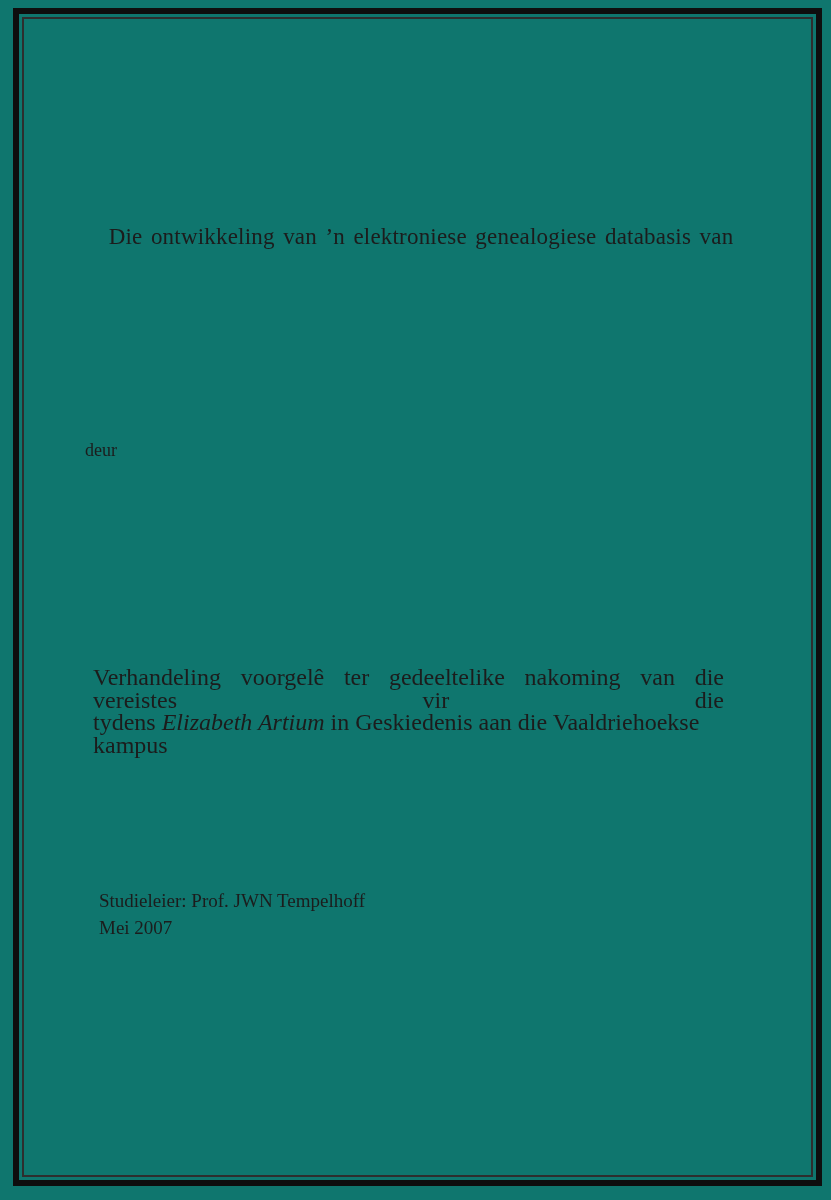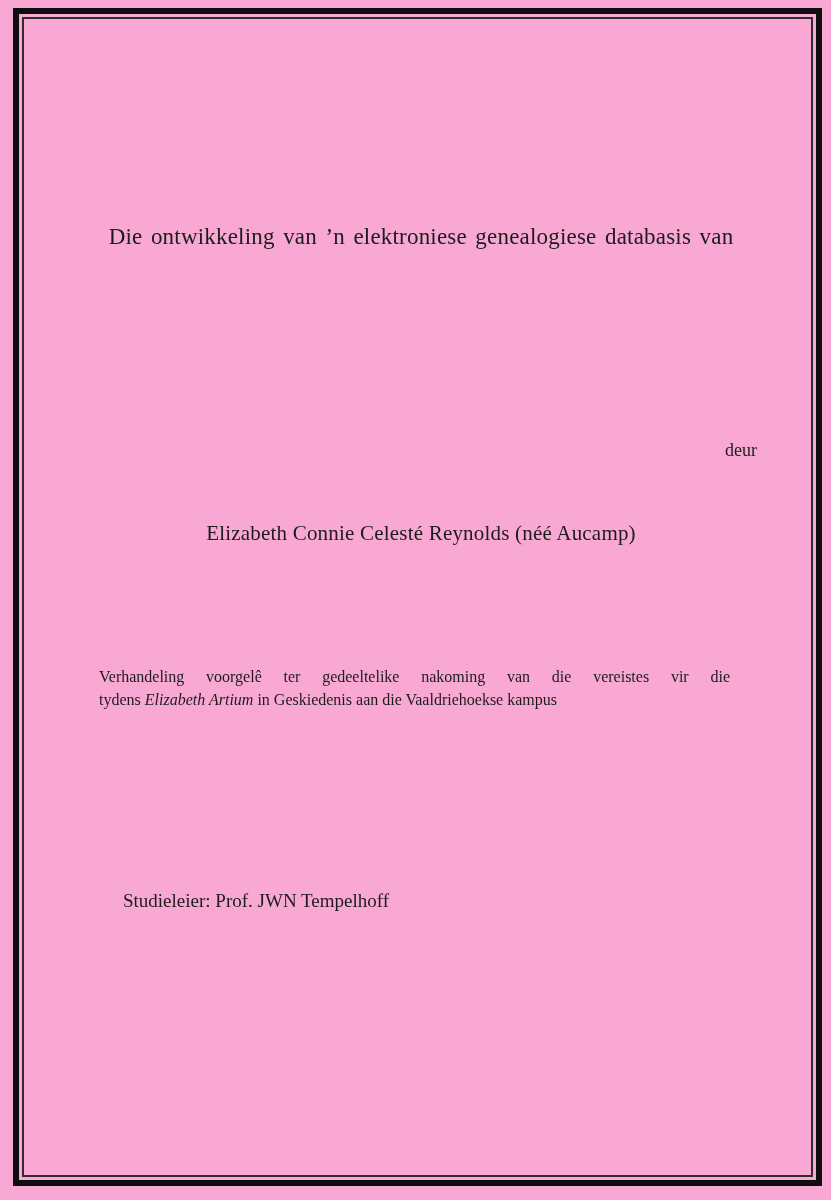--- a/index.html
+++ b/index.html
@@ -4,21 +4,21 @@
 <style>
   html, body {
     margin: 0;
     padding: 0;
     background: #ffffff;
   }
   .sheet {
     position: relative;
     width: 831px;
     height: 1200px;
-    background: #f9a8d4;
+    background: #0f766e;
     color: #1c1c1c;
     font-family: "Liberation Serif", serif;
     overflow: hidden;
   }
   .frame-outer {
     position: absolute;
     left: 13px; top: 8px; right: 9px; bottom: 14px;
     border: 6px solid #0e0e0e;
     pointer-events: none;
   }
@@ -33,46 +33,45 @@
     left: 85px; top: 217px; width: 672px;
     text-align: center;
     font-size: 23px;
     line-height: 40.5px;
     letter-spacing: 0.2px;
     word-spacing: 2.5px;
   }
   .byline {
     position: absolute;
     left: 85px; top: 440px; width: 672px;
-    text-align: right;
+    text-align: left;
     font-size: 18px;
   }
   .author {
     position: absolute;
     left: 85px; top: 521px; width: 672px;
     text-align: center;
     font-size: 21px;
     letter-spacing: 0.2px;
   }
   .statement {
     position: absolute;
-    left: 99px; top: 666px; width: 631px;
-    font-size: 16px;
+    left: 93px; top: 666px; width: 631px;
+    font-size: 24px;
     line-height: 22.6px;
   }
   .statement .st-line1 {
     text-align: justify;
     text-align-last: justify;
   }
   .supervisor-block {
     position: absolute;
     left: 99px; top: 887px;
     font-size: 19px;
     line-height: 27px;
-    margin-left: 24px;
   }
   .logo {
     position: absolute;
     left: 253px; top: 973px;
     width: 345px; height: 82px;
   }
   .logo-mark {
     position: absolute;
     left: 0; top: 3px;
   }
@@ -98,29 +97,29 @@
 
   <div class="frame-outer"></div>
   <div class="frame-inner"></div>
 
   <div class="title-block">
     <div>Die ontwikkeling van ’n elektroniese genealogiese databasis van</div>
   </div>
 
   <div class="byline">deur</div>
 
-  <div class="author">Elizabeth Connie Celesté Reynolds (néé Aucamp)</div>
 
   <div class="statement">
     <div class="st-line1">Verhandeling voorgelê ter gedeeltelike nakoming van die vereistes vir die</div>
     <div class="st-line2">
       <span>tydens</span>
       <em>Elizabeth Artium</em>
       <span>in Geskiedenis aan die Vaaldriehoekse kampus</span>
     </div>
   </div>
 
   <div class="supervisor-block">
     <div>Studieleier: Prof. JWN Tempelhoff</div>
+    <div>Mei 2007</div>
   </div>
 
 
 </div>
 
 </body></html>

